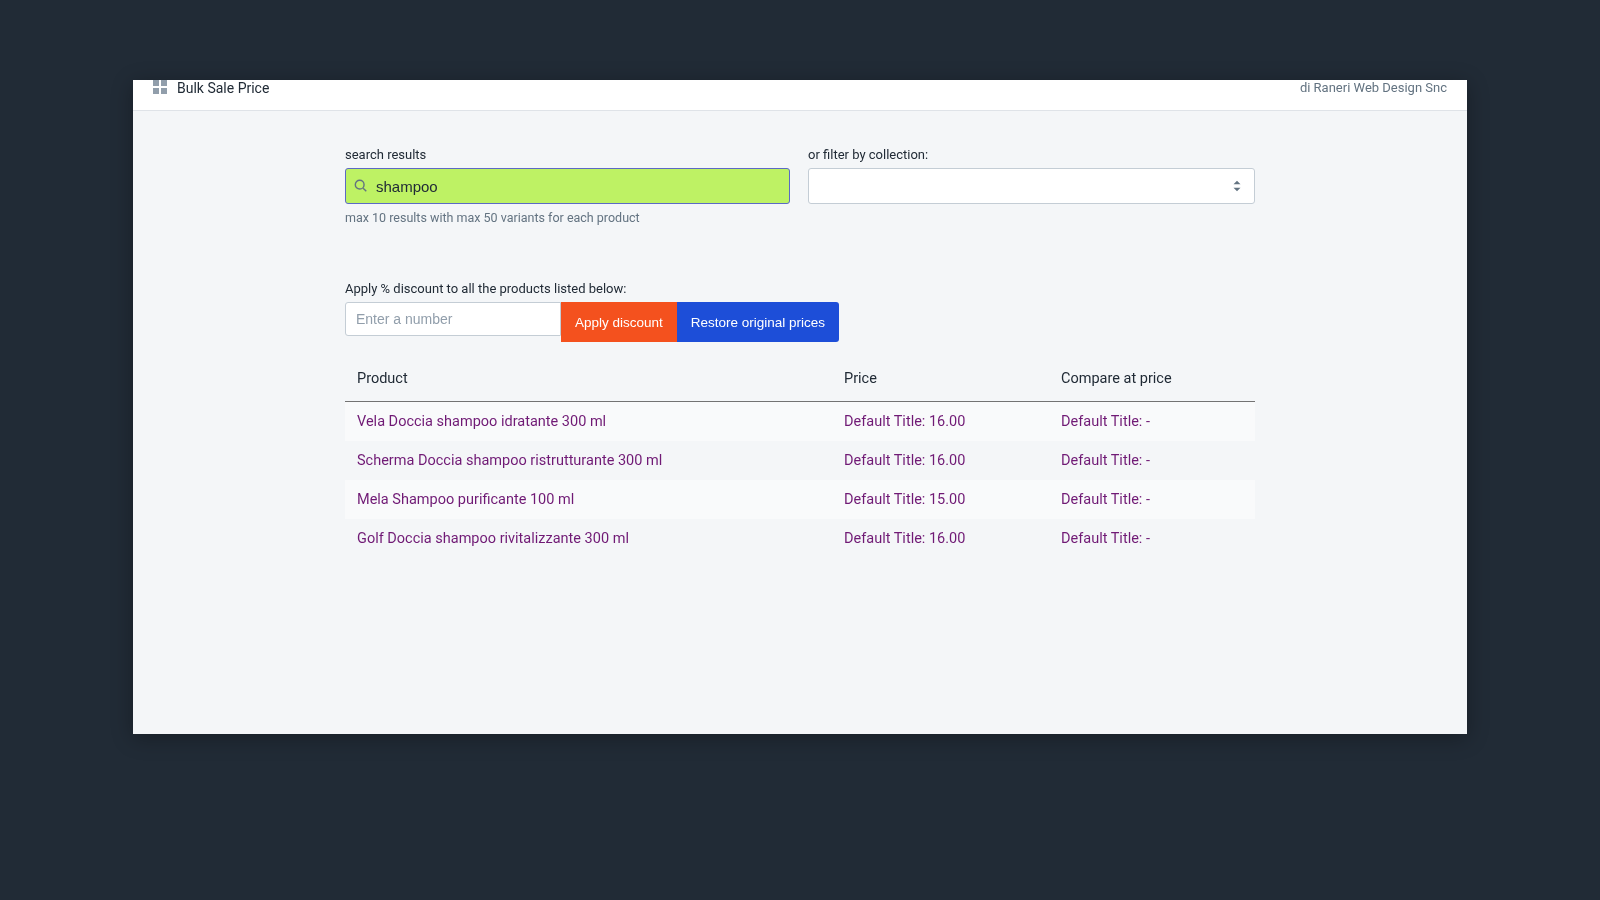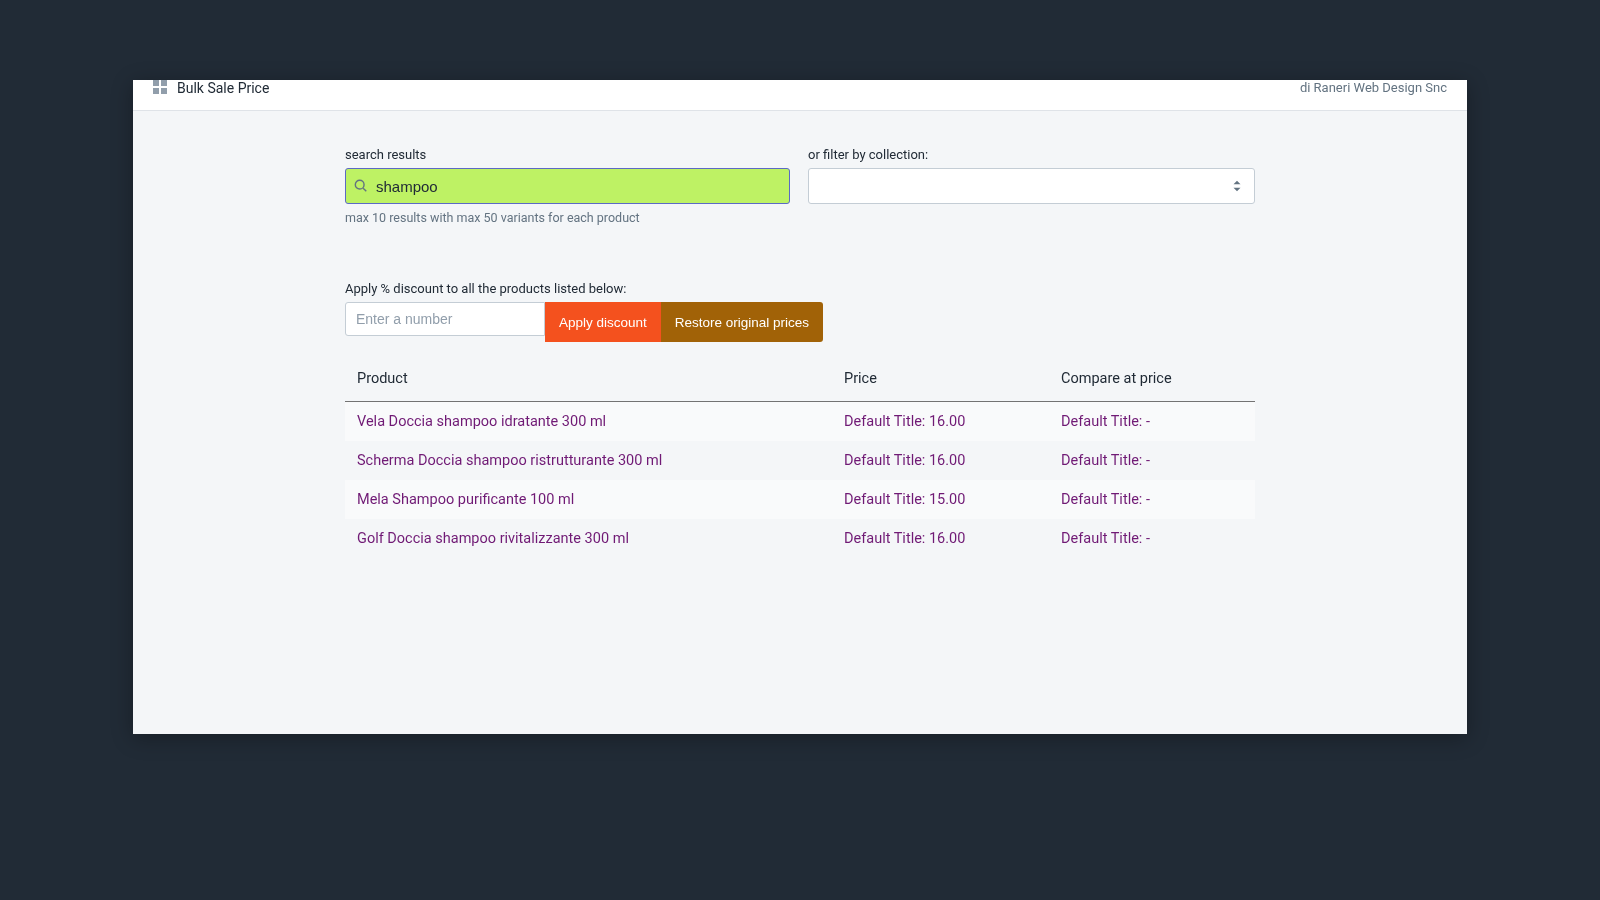--- a/index.html
+++ b/index.html
@@ -112,42 +112,42 @@
       width: 14px; height: 14px;
       color: #637381;
       pointer-events: none;
     }
 
     .discount-section { margin-top: 56px; }
     .discount-row {
       display: flex;
     }
     .number-input {
-      width: 200px;
+      width: 216px;
       height: 32px;
       border: 1px solid #c4cdd5;
       border-radius: 3px 0 0 3px;
       padding: 16px 10px;
       font-size: 14px;
       color: #212b36;
       outline: none;
     }
     .number-input::placeholder { color: #919eab; }
     .btn {
       height: 40px;
       border: none;
       font-size: 13.5px;
       color: #fff;
       padding: 0 14px;
       cursor: pointer;
       display: flex;
       align-items: center;
     }
     .btn-orange { background: #f4511e; }
-    .btn-purple { background: #a16207; border-radius: 0 3px 3px 0; }
+    .btn-purple { background: #1d4ed8; border-radius: 0 3px 3px 0; }
 
     .table {
       margin-top: 18px;
       background: transparent;
     }
     .thead {
       display: flex;
       padding: 10px 12px 14px 12px;
       border-bottom: 1px solid #737373;
     }

